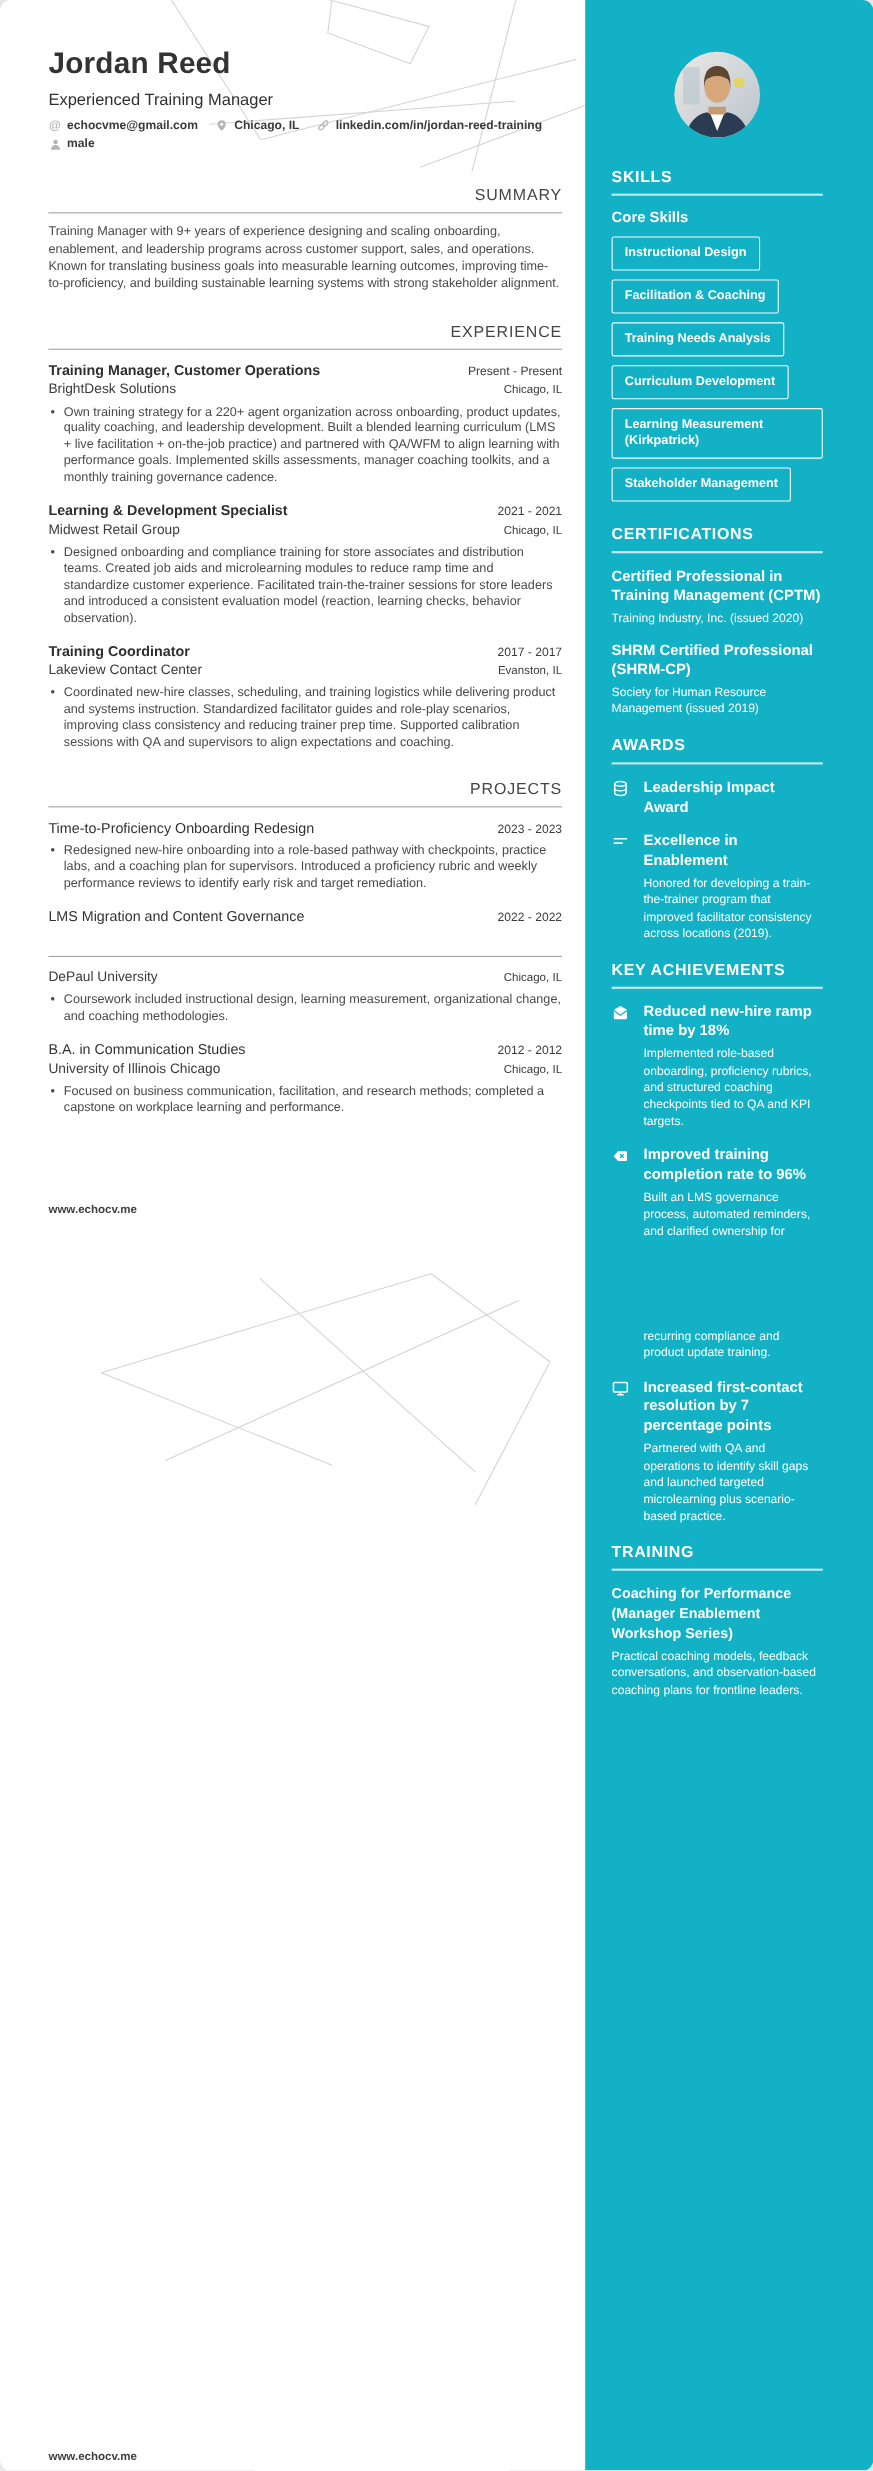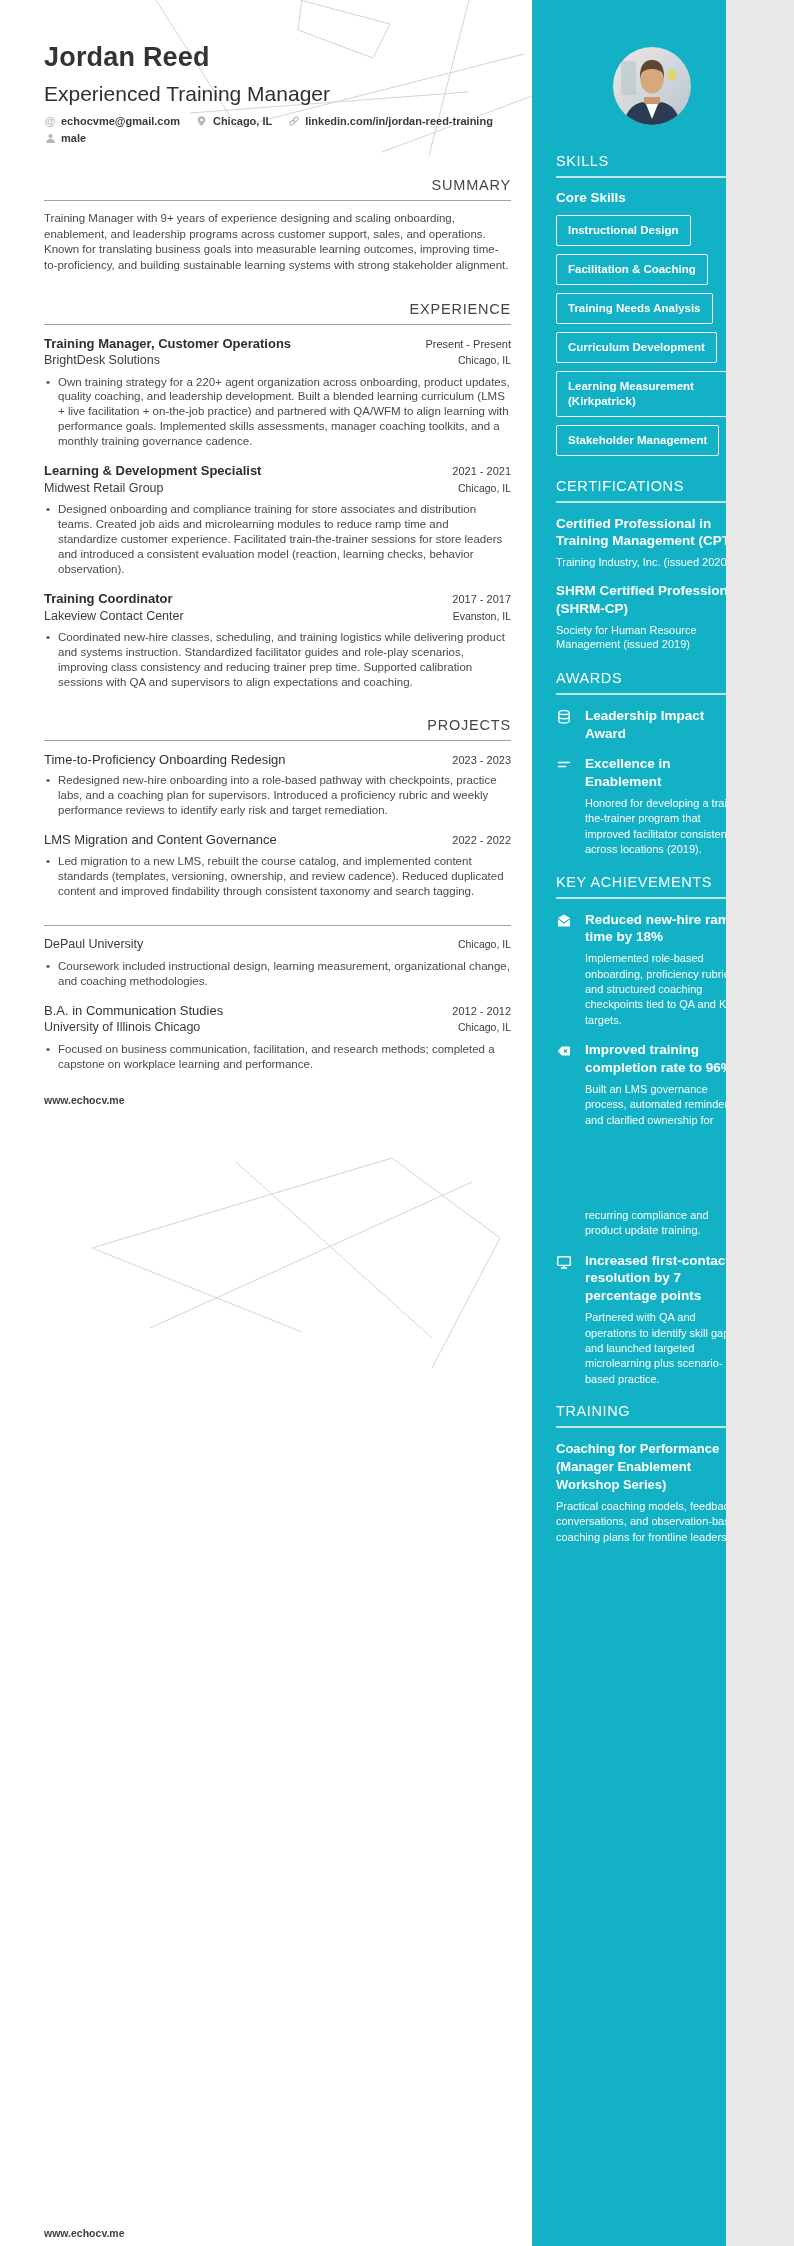--- a/index.html
+++ b/index.html
@@ -1,22 +1,22 @@
 <!DOCTYPE html>
 <html><head>
 <meta charset="utf-8">
 <style>
   html,body{margin:0;padding:0;background:#e8e8e8;}
-  .canvas{position:relative;width:726px;height:2246px;background:#ffffff;overflow:hidden;
-          font-family:"Liberation Sans","DejaVu Sans",sans-serif;color:#444;}
+  .canvas{position:relative;width:794px;height:2246px;background:#ffffff;overflow:hidden;
+          font-family:"Liberation Sans","DejaVu Sans",sans-serif;color:#444;border-radius:10px;}
   .deco{position:absolute;pointer-events:none;}
   
   .main{position:absolute;left:44px;top:0;width:467px;z-index:2;}
   .name{margin-top:42px;font-size:27px;font-weight:700;color:#333;letter-spacing:.2px;}
-  .subtitle{margin-top:9px;font-size:21px;color:#2f2f2f;}
+  .subtitle{margin-top:9px;font-size:15px;color:#2f2f2f;}
   .contact-row{display:flex;align-items:center;gap:16px;margin-top:9px;flex-wrap:wrap;}
   .contact-item{display:flex;align-items:center;gap:5px;font-size:11px;font-weight:700;color:#3a3a3a;}
   .cicon{width:12px;height:12px;display:inline-flex;align-items:center;justify-content:center;color:#b5b5b5;font-size:11px;font-weight:700;}
   .sec{margin-top:27px;}
   .sec-h{font-size:14.5px;letter-spacing:.8px;color:#454545;font-weight:400;text-align:right;}
   .hr{height:0;border:none;border-top:1.6px solid #a3a3a3;margin:7px 0 10px;}
   .body-text{font-size:11.5px;line-height:1.36;color:#4a4a4a;}
   .jrow{display:flex;justify-content:space-between;align-items:baseline;gap:10px;}
   .job{margin-top:6px;margin-bottom:13px;}
   .job-title{font-size:13px;font-weight:700;color:#2e2e2e;line-height:1.35;}
@@ -26,21 +26,21 @@
   .loc{font-size:10.5px;color:#3c3c3c;white-space:nowrap;}
   .bullet{position:relative;padding-left:14px;margin-top:5px;font-size:11.5px;line-height:1.3;color:#4a4a4a;}
   .bullet::before{content:"•";position:absolute;left:2px;top:0;color:#4a4a4a;}
   .footer{position:absolute;left:44px;font-size:10.5px;font-weight:600;color:#3f3f3f;z-index:2;}
   .f1{top:1094px;} .f2{top:2227px;}
   
   .sidebar{position:absolute;left:532px;top:0;width:262px;height:2246px;background:#12b1c5;
            box-sizing:border-box;padding:47px 46px 0 24px;color:#fff;z-index:3;}
   .avatar{width:78px;height:78px;border-radius:50%;margin:0 auto;overflow:hidden;
           background:linear-gradient(135deg,#ece8e2 0%,#cdd3d8 60%,#b9c2c9 100%);}
-  .sb-h{font-size:14.5px;font-weight:400;letter-spacing:.6px;margin-top:27px;}
+  .sb-h{font-size:14.5px;font-weight:700;letter-spacing:.6px;margin-top:27px;}
   .sb-hr{height:2px;background:rgba(255,255,255,.72);margin:7px 0 12px;}
   .group-h{font-size:13.5px;font-weight:700;margin:0 0 10px;}
   .pill{display:table;border:1px solid rgba(255,255,255,.95);border-radius:2px;
         padding:7px 11px;margin-bottom:8px;font-size:11.5px;font-weight:600;line-height:1.3;max-width:168px;}
   .cert-item{margin-bottom:13px;}
   .cert-name{font-size:13.5px;font-weight:700;line-height:1.32;}
   .cert-issuer{font-size:11px;line-height:1.3;margin-top:5px;}
   .icon-item{display:flex;gap:12px;margin-bottom:13px;}
   .icon-col{flex:none;width:17px;padding-top:2px;}
   .ii-title{font-size:13.5px;font-weight:700;line-height:1.32;}
@@ -175,21 +175,20 @@
           <span class="dates">2023 - 2023</span>
         </div>
         <div class="bullet">Redesigned new-hire onboarding into a role-based pathway with checkpoints, practice labs, and a coaching plan for supervisors. Introduced a proficiency rubric and weekly performance reviews to identify early risk and target remediation.</div>
       </div>
 
       <div class="job">
         <div class="jrow">
           <span class="proj-title">LMS Migration and Content Governance</span>
           <span class="dates">2022 - 2022</span>
         </div>
-        <div class="bullet">Led migration to a new LMS, rebuilt the course catalog, and implemented content standards (templates, versioning, ownership, and review cadence). Reduced duplicated content and improved findability through consistent taxonomy and search tagging.</div>
       </div>
     </div>
 
     <div class="sec">
       <hr class="hr">
 
       <div class="job">
         <div class="jrow">
           <span class="company">DePaul University</span>
           <span class="loc">Chicago, IL</span>

